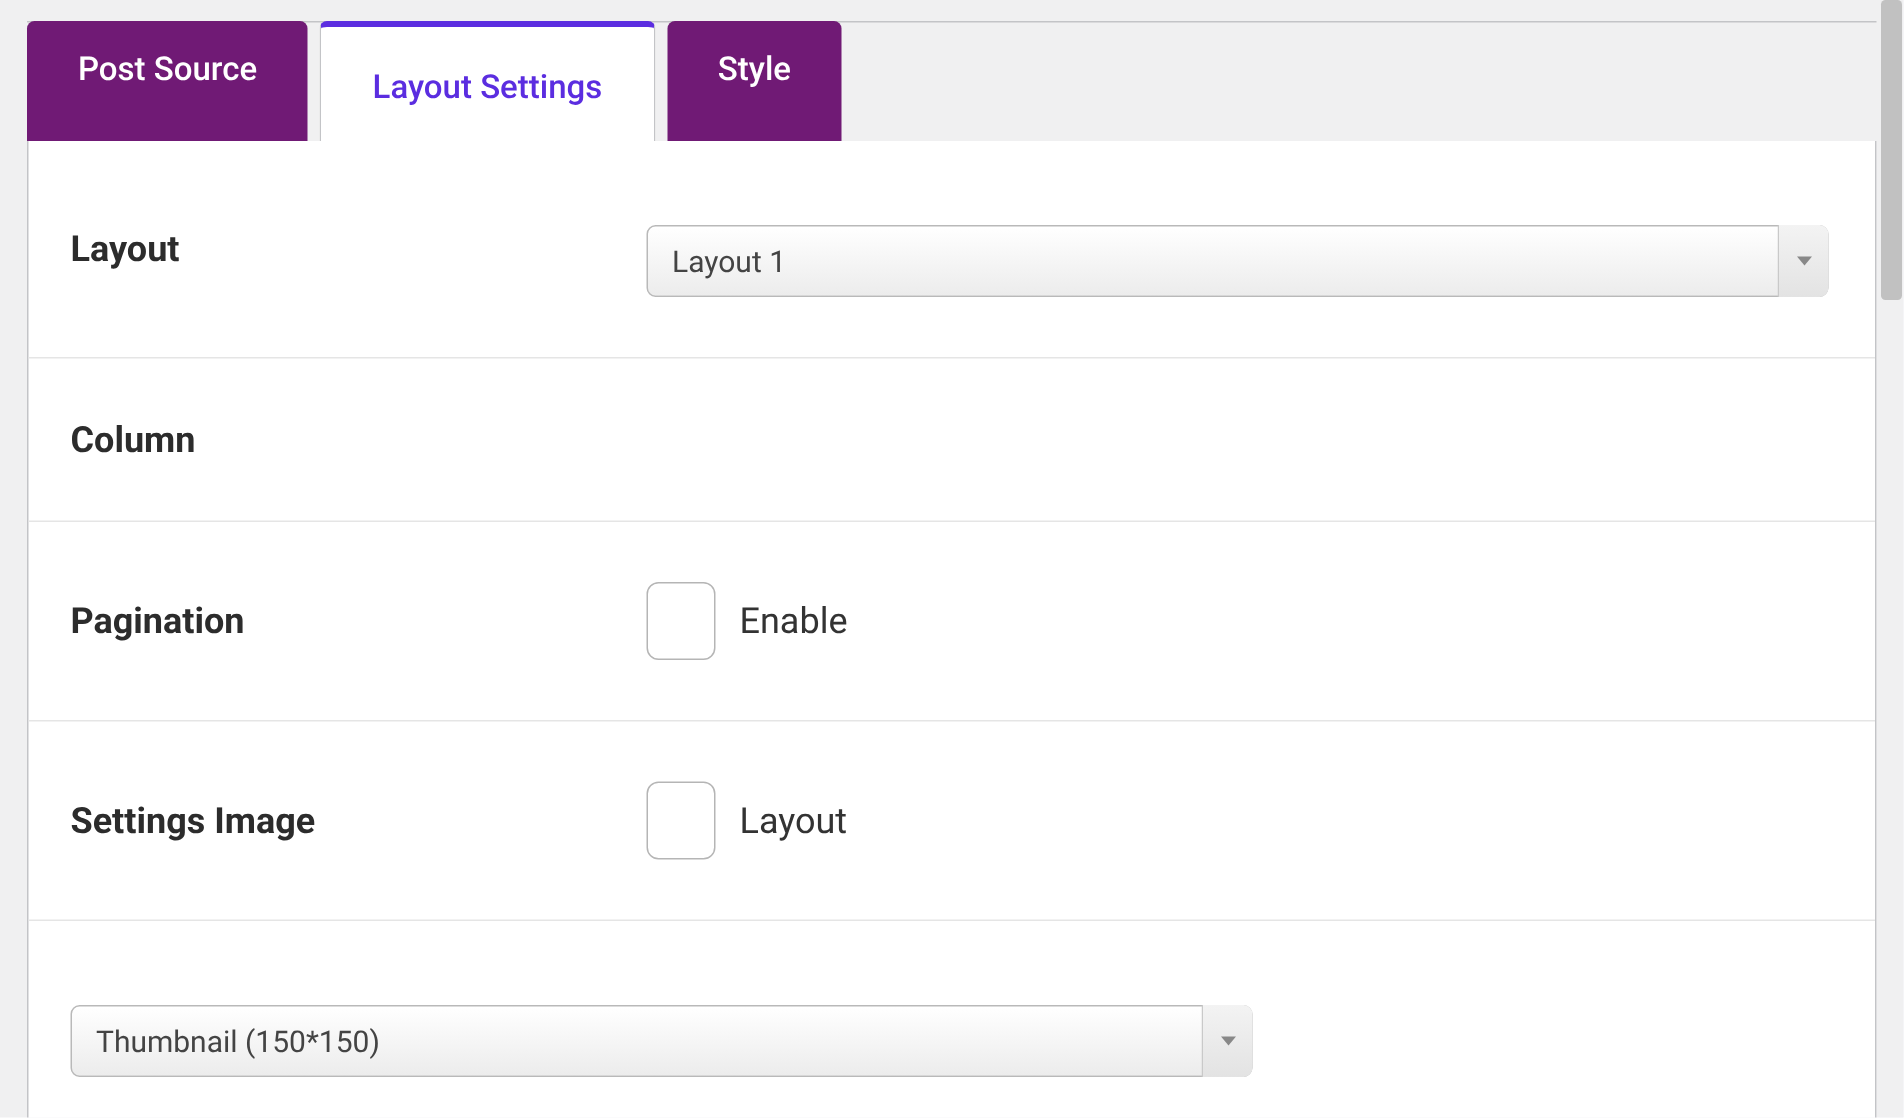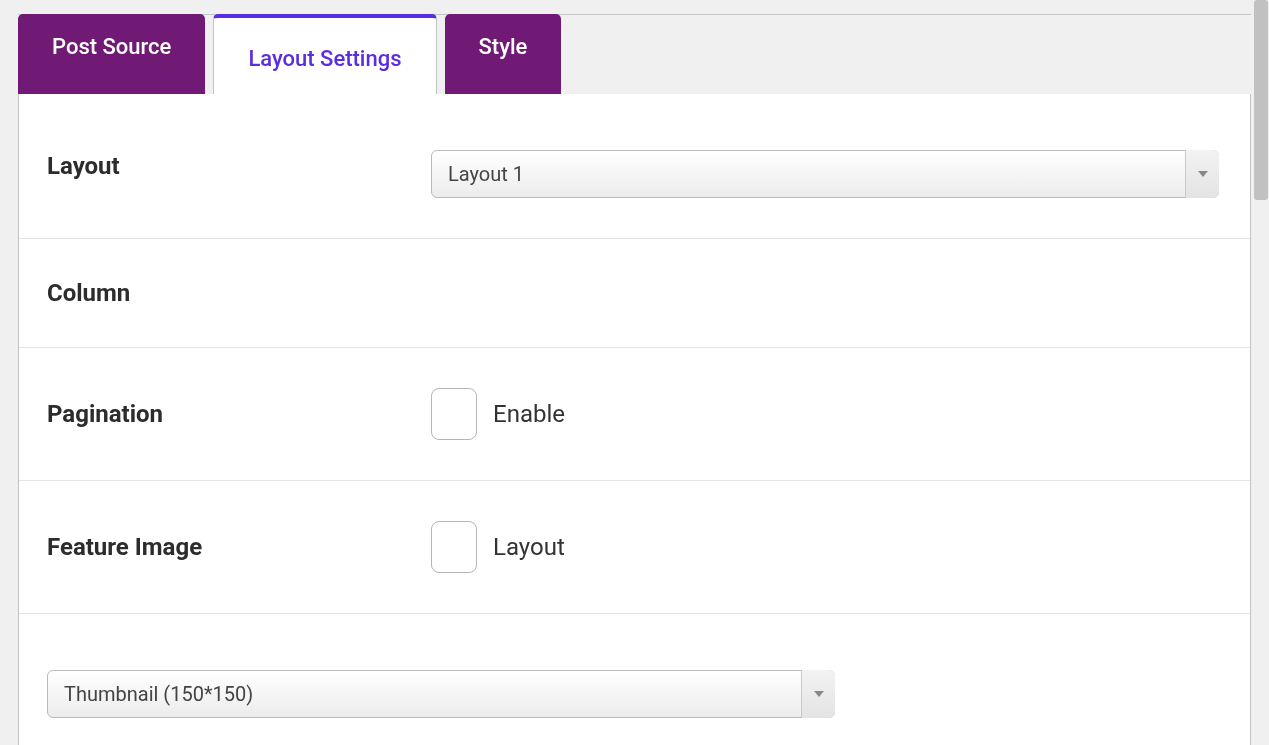--- a/index.html
+++ b/index.html
@@ -190,21 +190,21 @@
       <div class="form-label">Pagination</div>
       <div class="form-control">
         <div class="checkbox-wrap">
           <div class="checkbox-box"></div>
           <div class="checkbox-label">Enable</div>
         </div>
       </div>
     </div>
 
     <div class="form-row">
-      <div class="form-label">Feature Image</div>
+      <div class="form-label">Settings Image</div>
       <div class="form-control">
         <div class="checkbox-wrap">
           <div class="checkbox-box"></div>
           <div class="checkbox-label">Layout</div>
         </div>
       </div>
     </div>
 
     <div class="form-row">
       <div class="form-control">

